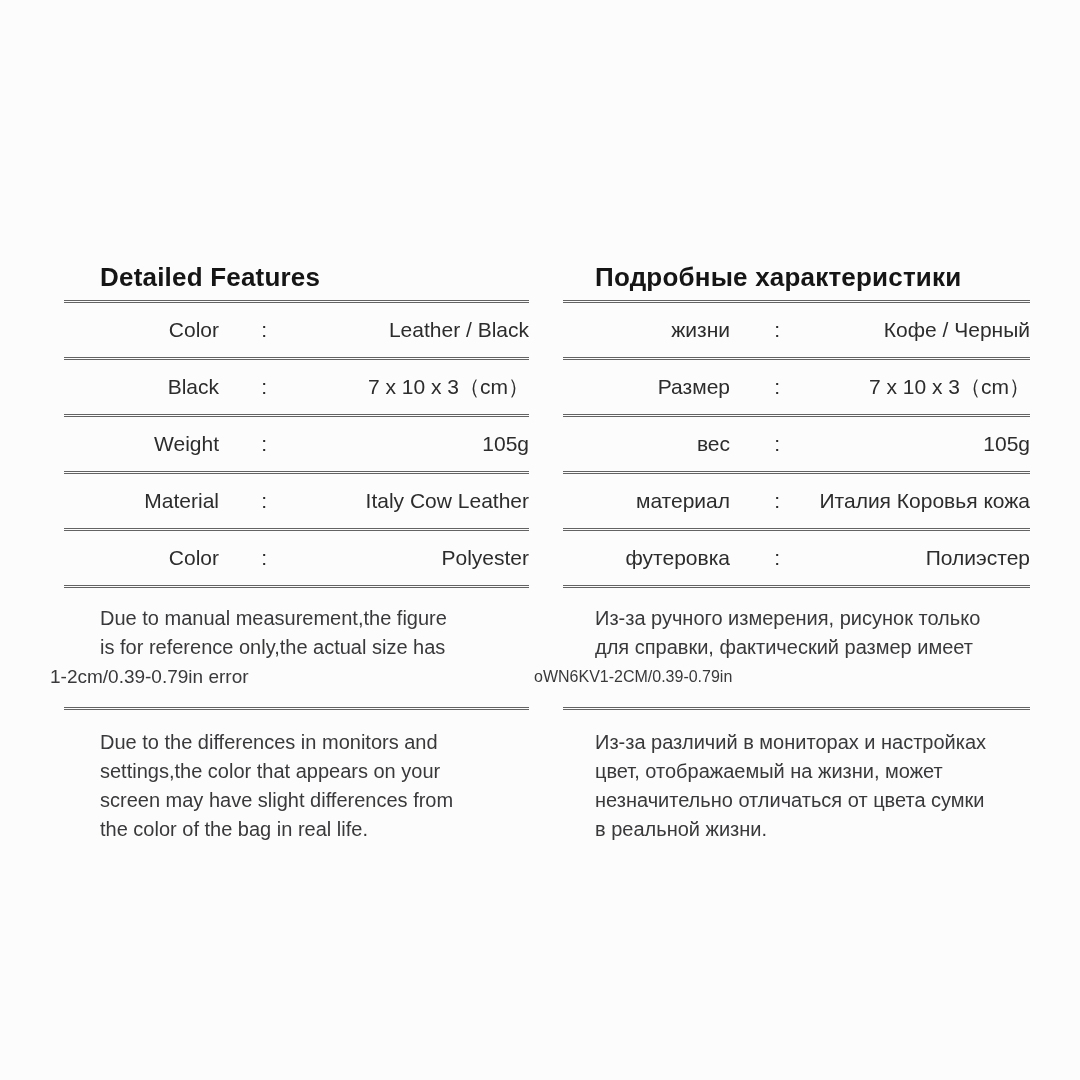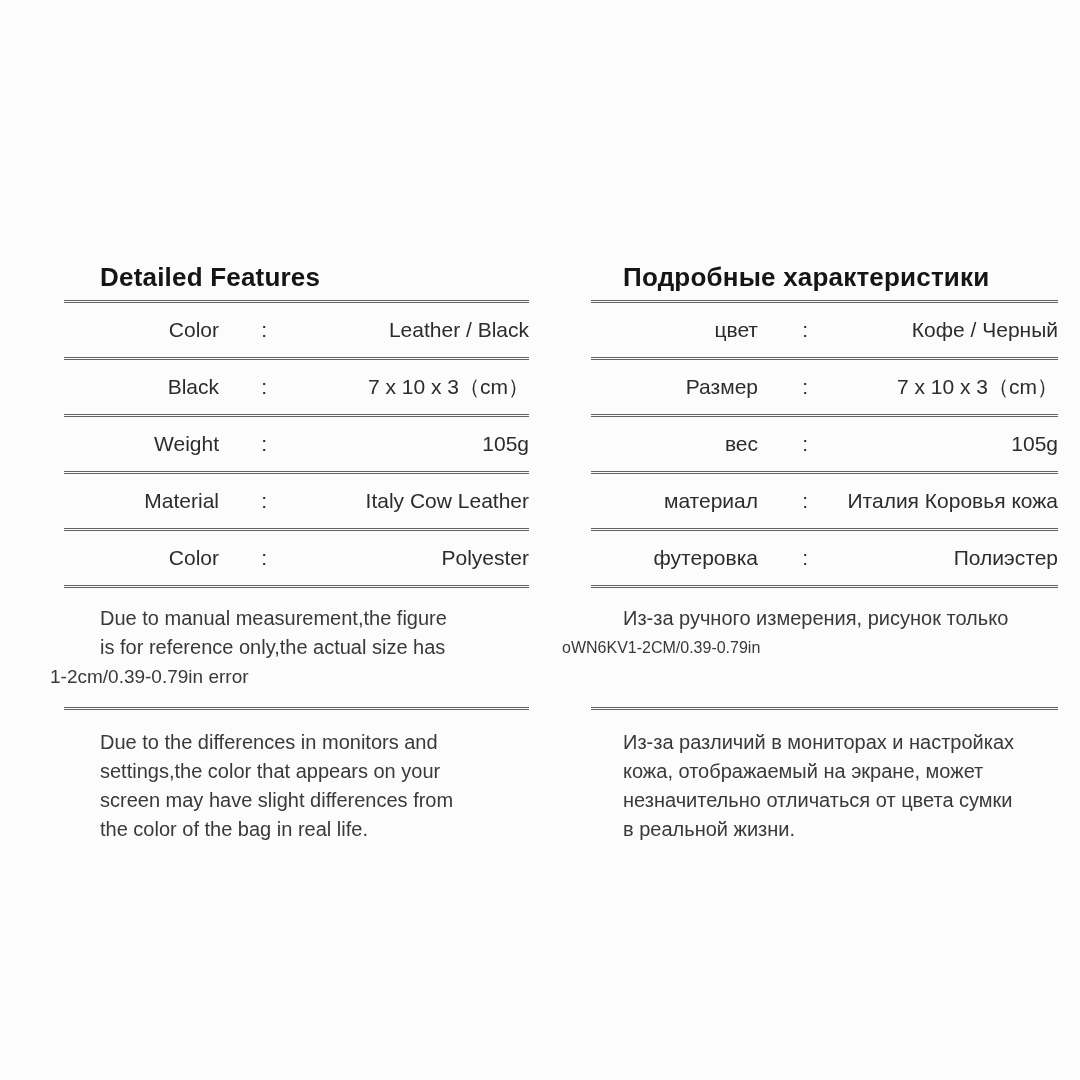--- a/index.html
+++ b/index.html
@@ -12,21 +12,21 @@
     position: relative;
     background: #fcfcfc;
     font-family: "Liberation Sans", "DejaVu Sans", sans-serif;
     overflow: hidden;
   }
   .spec-col {
     position: absolute;
     top: 255px;
   }
   .col-en { left: 64px;  width: 465px; }
-  .col-ru { left: 591px; width: 467px; }
+  .col-ru { left: 563px; width: 467px; }
 
   .col-title {
     box-sizing: border-box;
     height: 48px;
     display: flex;
     align-items: flex-end;
     padding-bottom: 7px;
     font-size: 26px;
     font-weight: bold;
     color: #151515;
@@ -113,21 +113,21 @@
     <div class="note-line">settings,the color that appears on your</div>
     <div class="note-line">screen may have slight differences from</div>
     <div class="note-line">the color of the bag in real life.</div>
   </div>
 </section>
 
 <section class="spec-col col-ru">
   <header class="col-title">Подробные характеристики</header>
 
   <div class="spec-row">
-    <span>цвет</span>
+    <span>жизни</span>
     <span>:</span>
     <span>Кофе / Черный</span>
   </div>
   <div class="spec-row">
     <span>Размер</span>
     <span>:</span>
     <span>7 x 10 x 3（cm）</span>
   </div>
   <div class="spec-row">
     <span>вес</span>
@@ -140,22 +140,23 @@
     <span>Италия Коровья кожа</span>
   </div>
   <div class="spec-row">
     <span>футеровка</span>
     <span>:</span>
     <span>Полиэстер</span>
   </div>
 
   <div class="note note-measure">
     <div class="note-line">Из-за ручного измерения, рисунок только</div>
+    <div class="note-line">для справки, фактический размер имеет</div>
     <div class="note-line hang-line">oWN6KV1-2CM/0.39-0.79in</div>
   </div>
 
   <div class="note note-color">
     <div class="note-line">Из-за различий в мониторах и настройках</div>
-    <div class="note-line">кожа, отображаемый на экране, может</div>
+    <div class="note-line">цвет, отображаемый на жизни, может</div>
     <div class="note-line">незначительно отличаться от цвета сумки</div>
     <div class="note-line">в реальной жизни.</div>
   </div>
 </section>
 
 </body></html>

